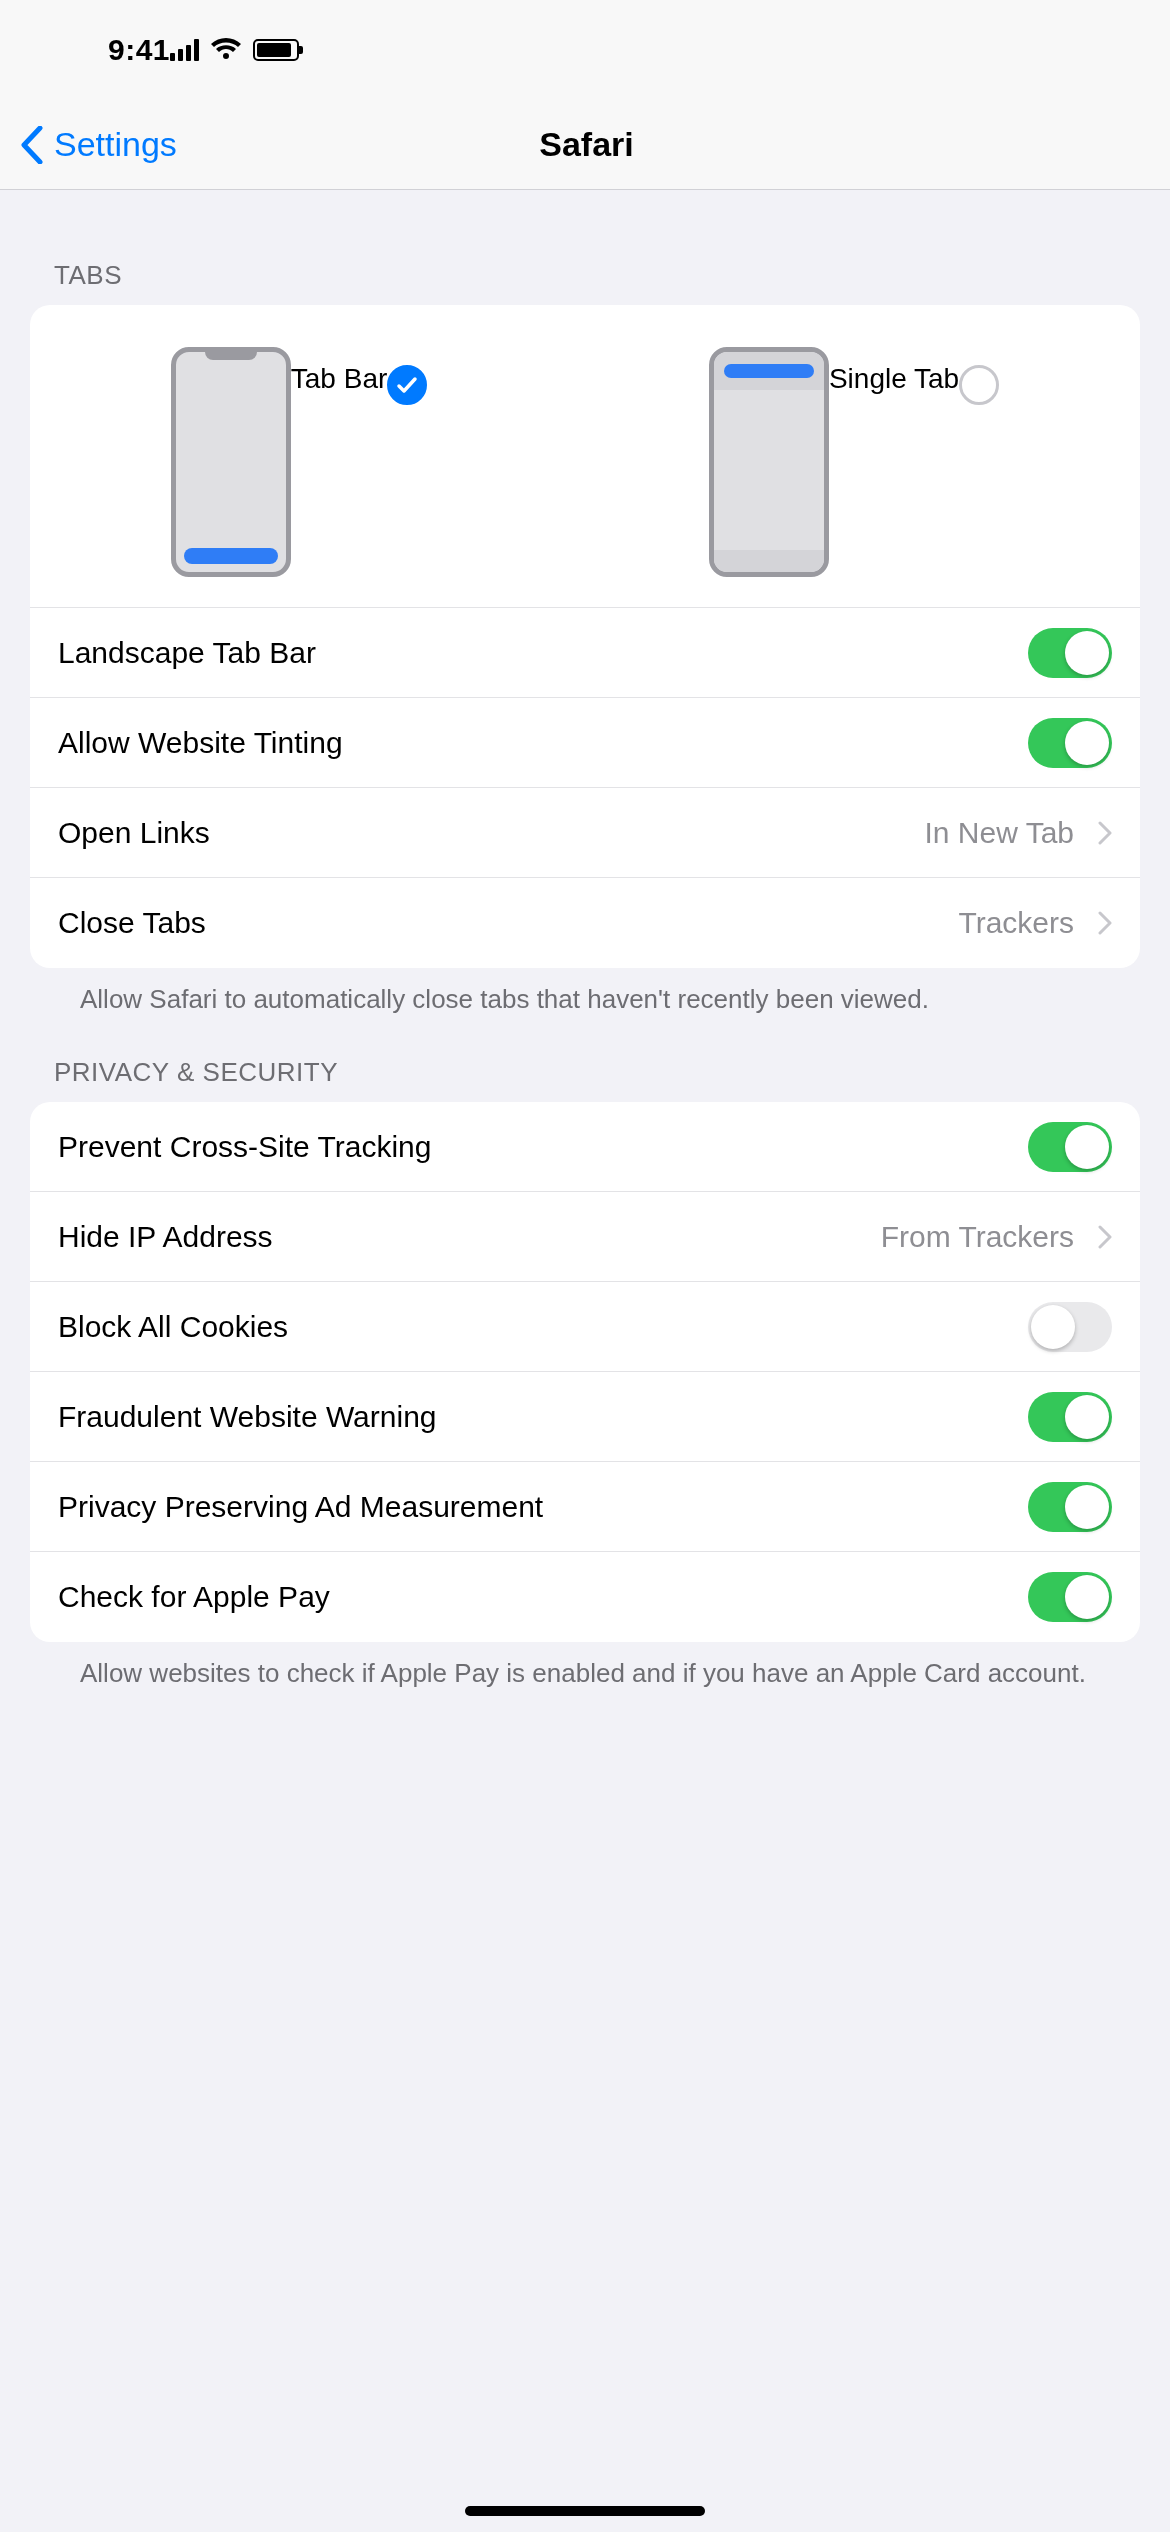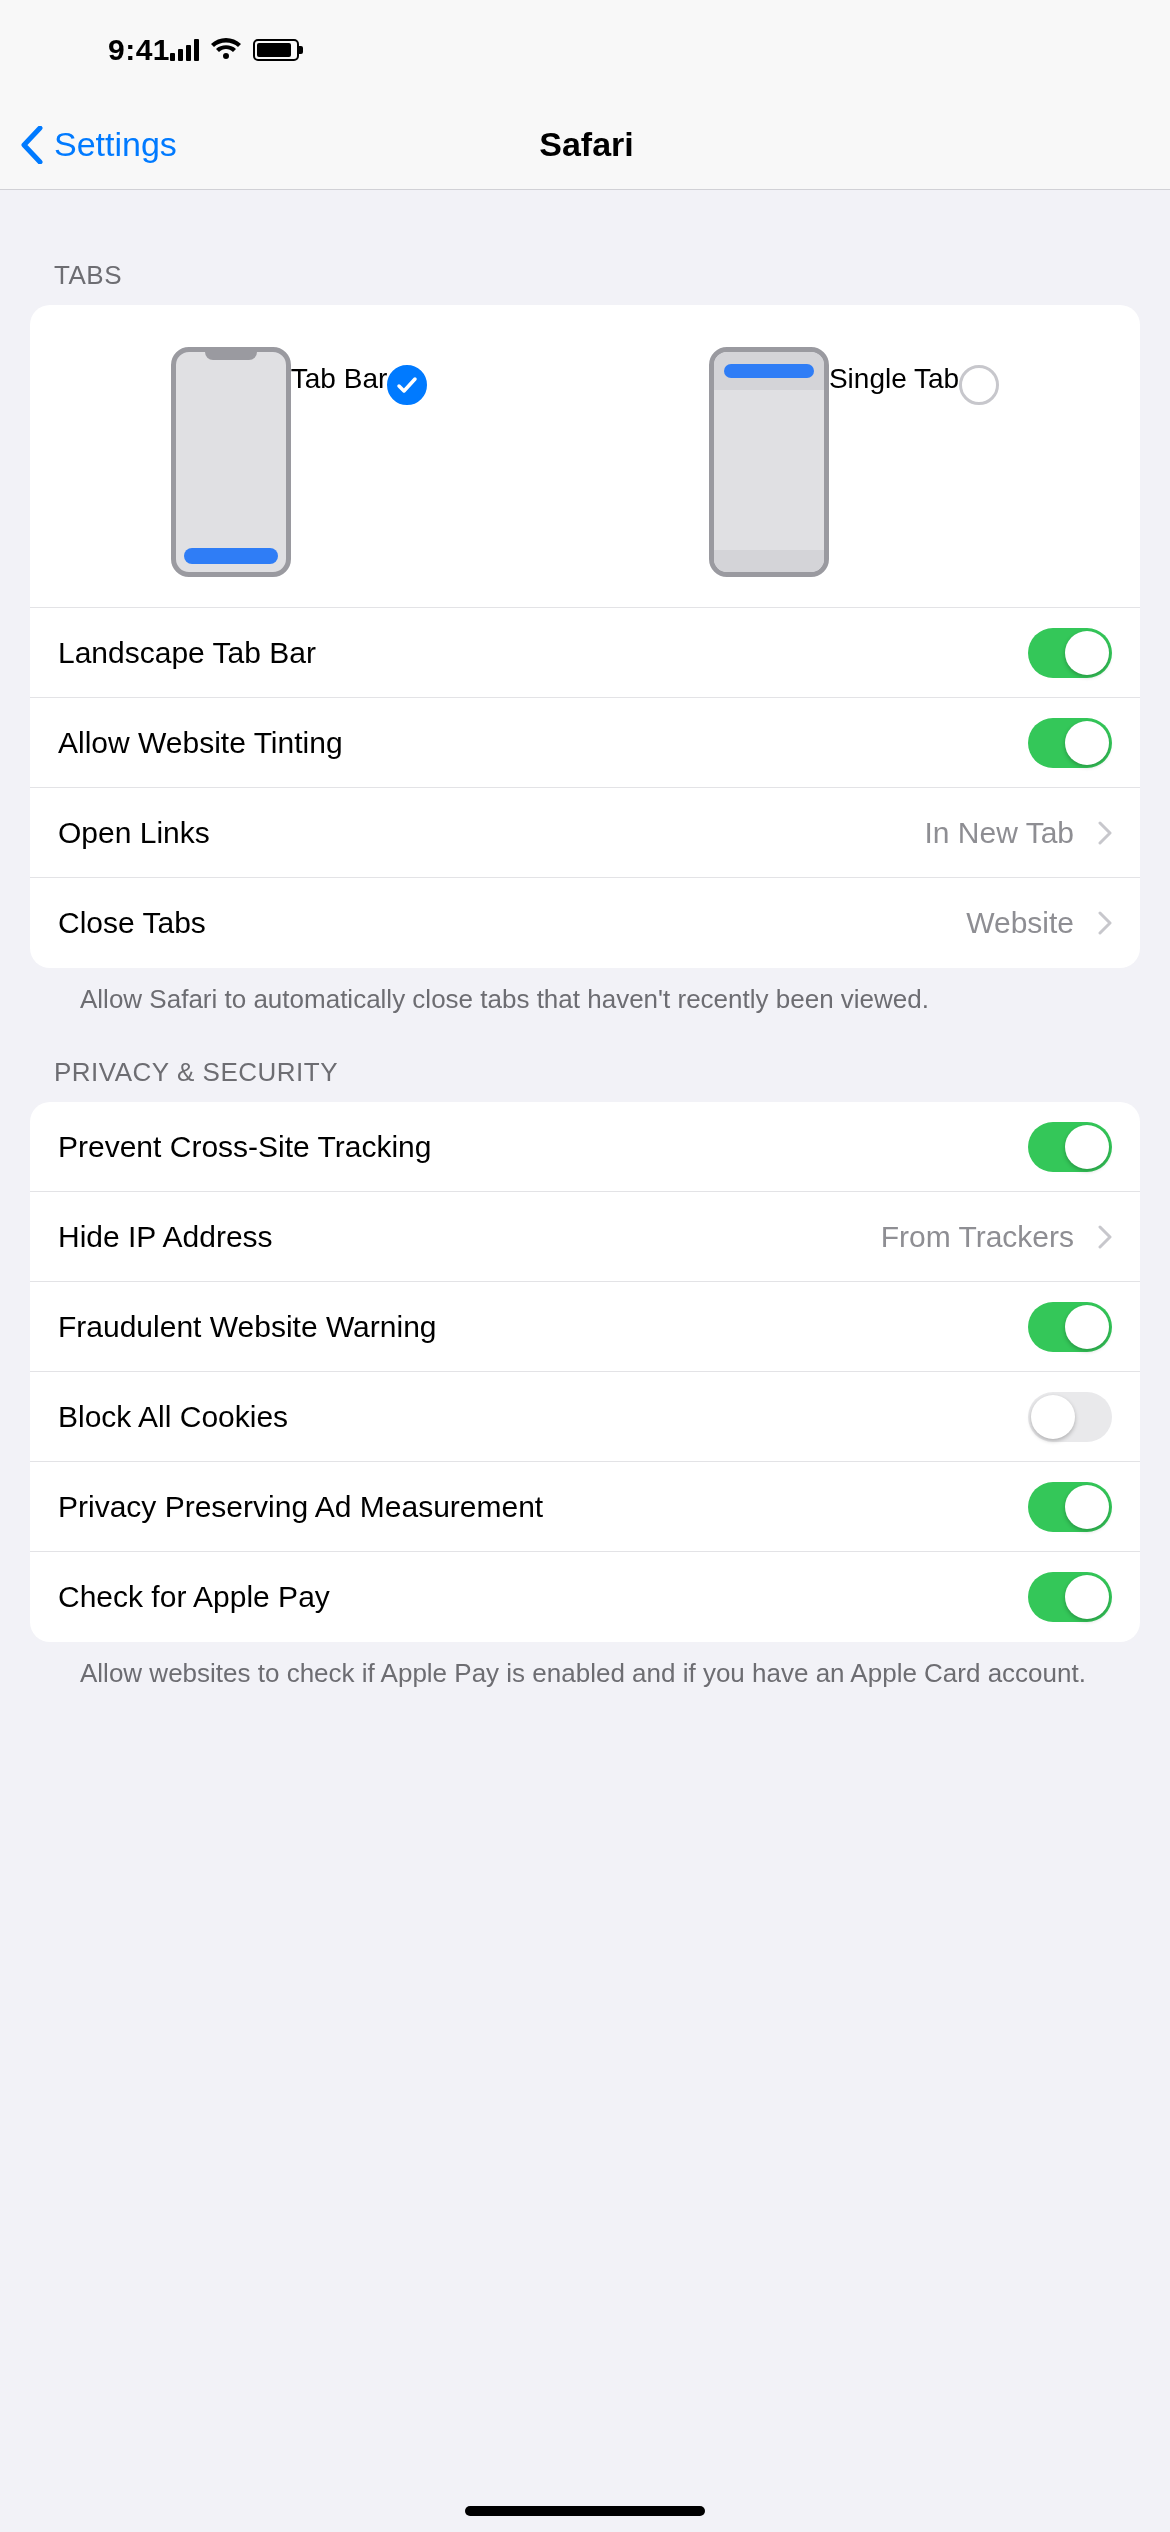--- a/index.html
+++ b/index.html
@@ -252,21 +252,21 @@
             <svg viewBox="0 0 14 24">
               <path d="M2 2l10 10L2 22" stroke="#c7c7cc" stroke-width="3" fill="none" stroke-linecap="round" stroke-linejoin="round"></path>
             </svg>
           </span>
       </span>
     </div>
 
     <div class="row">
       <span class="row-label">Close Tabs</span>
       <span class="row-value">
-        <span>Website</span>
+        <span>Trackers</span>
         <span class="chevron">
             <svg viewBox="0 0 14 24">
               <path d="M2 2l10 10L2 22" stroke="#c7c7cc" stroke-width="3" fill="none" stroke-linecap="round" stroke-linejoin="round"></path>
             </svg>
           </span>
       </span>
     </div>
   </div>
   <div class="section-footer">Allow Safari to automatically close tabs that haven't recently been viewed.</div>
 
@@ -286,34 +286,34 @@
         <span>From Trackers</span>
         <span class="chevron">
             <svg viewBox="0 0 14 24">
               <path d="M2 2l10 10L2 22" stroke="#c7c7cc" stroke-width="3" fill="none" stroke-linecap="round" stroke-linejoin="round"></path>
             </svg>
           </span>
       </span>
     </div>
 
     <div class="row">
-      <span class="row-label">Fraudulent Website Warning</span>
-      <div class="switch on">
-          <div class="knob"></div>
-        </div>
-    </div>
-
-    <div class="row">
       <span class="row-label">Block All Cookies</span>
       <div class="switch off">
           <div class="knob"></div>
         </div>
     </div>
 
     <div class="row">
+      <span class="row-label">Fraudulent Website Warning</span>
+      <div class="switch on">
+          <div class="knob"></div>
+        </div>
+    </div>
+
+    <div class="row">
       <span class="row-label">Privacy Preserving Ad Measurement</span>
       <div class="switch on">
           <div class="knob"></div>
         </div>
     </div>
 
     <div class="row">
       <span class="row-label">Check for Apple Pay</span>
       <div class="switch on">
           <div class="knob"></div>

